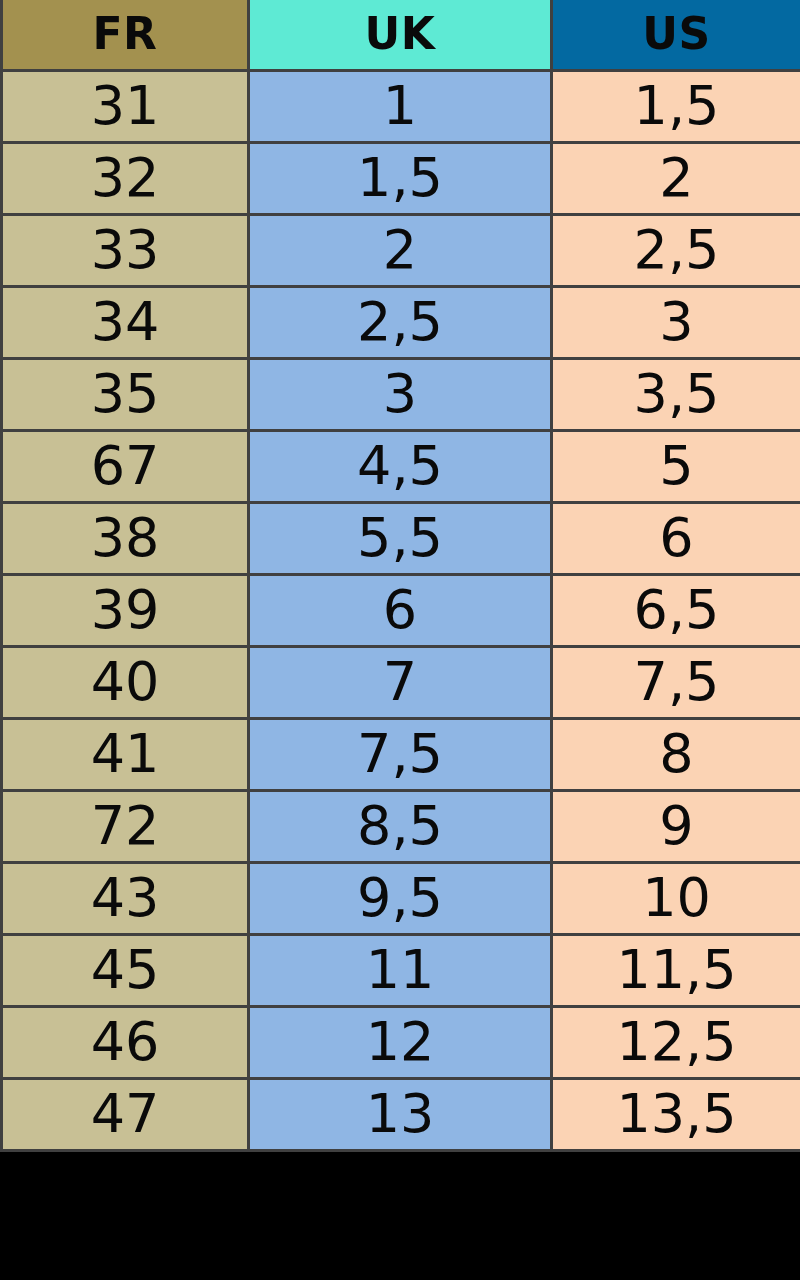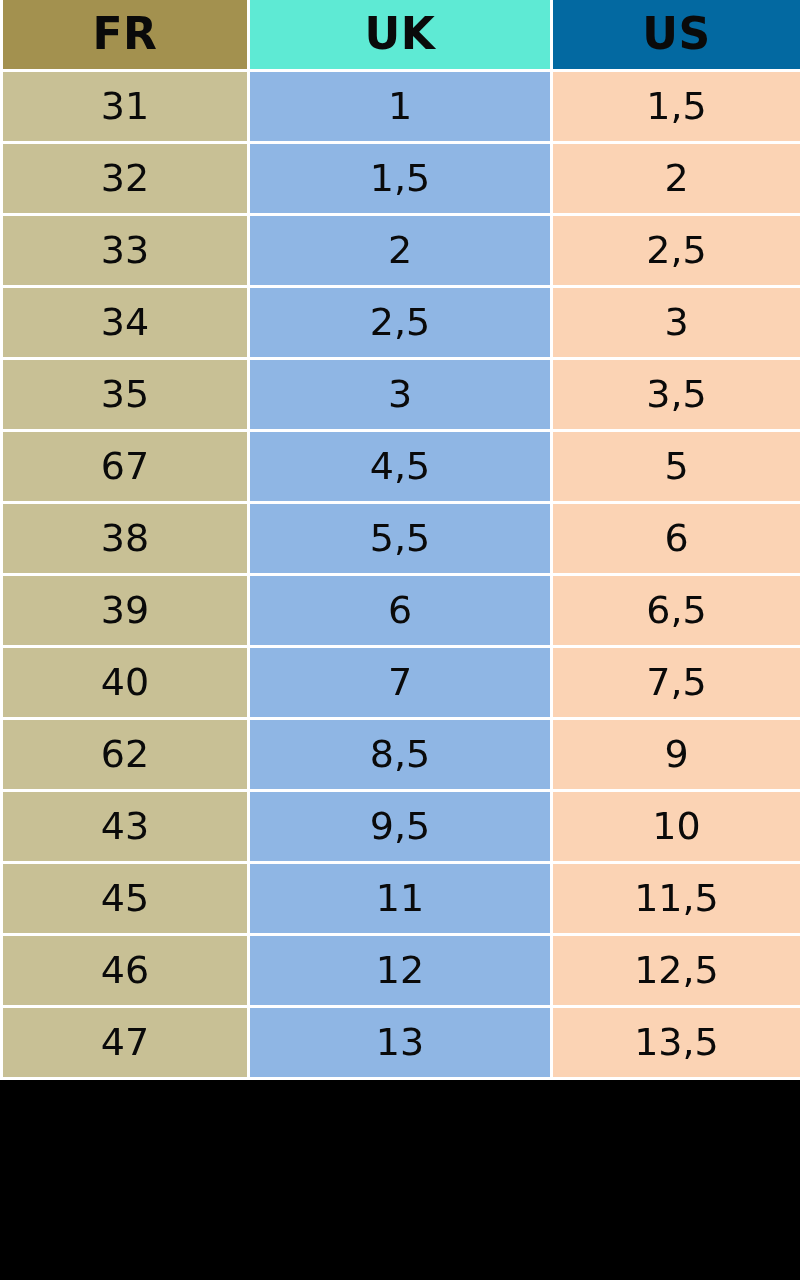--- a/index.html
+++ b/index.html
@@ -22,21 +22,21 @@
     background: #000000;
   }
 
   
   col.col-fr { width: 247px; }
   col.col-uk { width: 303px; }
   col.col-us { width: 250px; }
 
   #size-table th,
   #size-table td {
-    border: 3px solid #ffffff;
+    border: 3px solid #404040;
     text-align: center;
     vertical-align: middle;
     color: #0a0a0a;
     padding: 0;
     line-height: 1;
   }
 
   
   #size-table thead tr { height: 70px; }
   #size-table th {
@@ -47,21 +47,21 @@
   }
   th.hdr-fr { background: #a3914f; }
   th.hdr-uk { background: #5eead4; }
   th.hdr-us { background: #0369a1; }
   th.hdr-fr { border-left-width: 0; }
   th.hdr-us { border-right-width: 0; }
 
   
   #size-table tbody tr { height: 72px; }
   #size-table td {
-    font-size: 38px;
+    font-size: 54px;
     font-weight: normal;
   }
   td.cell-fr { background: #c8c095; border-left-width: 0; }
   td.cell-uk { background: #8fb6e4; }
   td.cell-us { background: #fbd3b4; border-right-width: 0; }
 </style>
 </head>
 <body>
 
 <table id="size-table">
@@ -117,21 +117,26 @@
         <td class="cell-fr">39</td>
         <td class="cell-uk">6</td>
         <td class="cell-us">6,5</td>
       </tr>
       <tr>
         <td class="cell-fr">40</td>
         <td class="cell-uk">7</td>
         <td class="cell-us">7,5</td>
       </tr>
       <tr>
-        <td class="cell-fr">62</td>
+        <td class="cell-fr">41</td>
+        <td class="cell-uk">7,5</td>
+        <td class="cell-us">8</td>
+      </tr>
+      <tr>
+        <td class="cell-fr">72</td>
         <td class="cell-uk">8,5</td>
         <td class="cell-us">9</td>
       </tr>
       <tr>
         <td class="cell-fr">43</td>
         <td class="cell-uk">9,5</td>
         <td class="cell-us">10</td>
       </tr>
       <tr>
         <td class="cell-fr">45</td>

